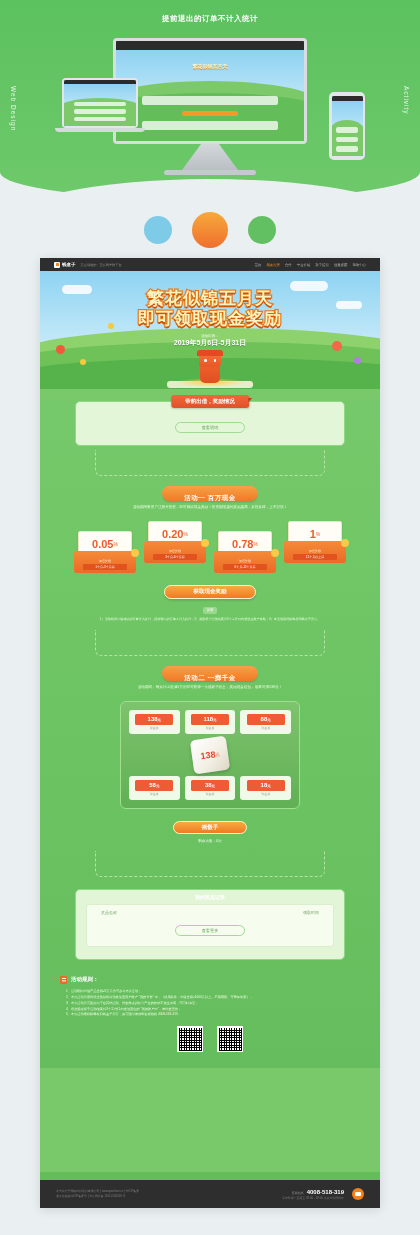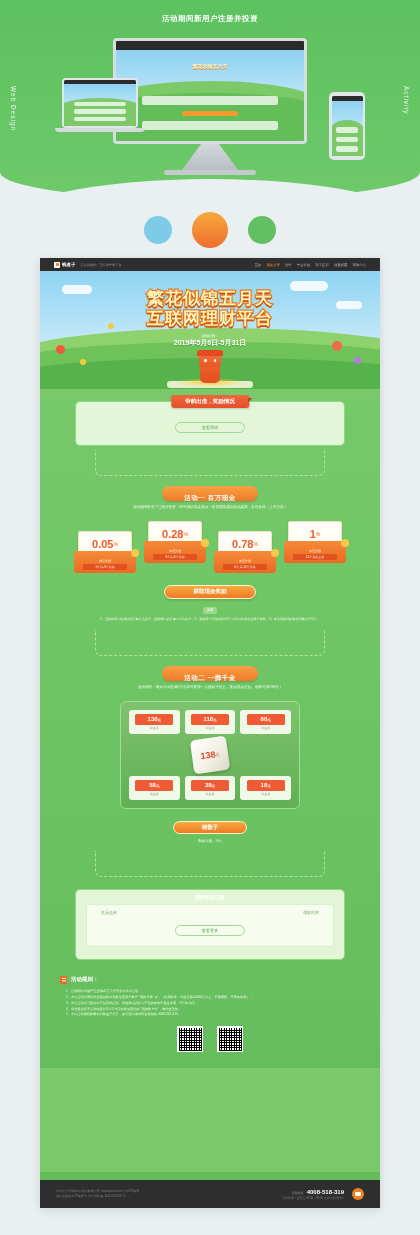--- a/index.html
+++ b/index.html
@@ -391,21 +391,21 @@
   .page-green-strip{
     position:absolute; left:40px; top:1172px; width:340px; height:8px;
     background:#63bd58;
   }
 </style>
 </head>
 <body>
 
 <div class="showcase">
   <div class="showcase-green"></div>
-  <div class="mock-title">活动期间新用户注册并投资</div>
+  <div class="mock-title">提前退出的订单不计入统计</div>
   <div class="side-label side-left">Web Design</div>
   <div class="side-label side-right">Activity</div>
 
   <div class="devices">
 
     <div class="imac">
       <div class="imac-screen">
         <div class="mini-site">
           <div class="mini-sky"></div>
           <div class="mini-hill"></div>
@@ -486,21 +486,21 @@
     <div class="hero-hill-c"></div>
 
     <span class="flower" style="left:16px;top:74px;width:9px;height:9px;background:#ef5b3a"></span>
     <span class="flower" style="left:40px;top:88px;width:6px;height:6px;background:#f7c93c"></span>
     <span class="flower" style="left:292px;top:70px;width:10px;height:10px;background:#f2684a"></span>
     <span class="flower" style="left:314px;top:86px;width:7px;height:7px;background:#b07de0"></span>
     <span class="flower" style="left:68px;top:52px;width:6px;height:6px;background:#f7c93c"></span>
 
     <div class="hero-title">
       <span class="l1">繁花似锦五月天</span>
-      <span class="l2">互联网理财平台</span>
+      <span class="l2">即可领取现金奖励</span>
     </div>
     <div class="hero-date">
       <span class="d1">活动时间：</span>
       <span class="d2">2019年5月6日-5月31日</span>
     </div>
 
     <div class="mat"></div>
     <div class="coins"></div>
     <div class="mascot">
       <div class="mascot-body"></div>
@@ -531,21 +531,21 @@
           <b>0.05</b>
             <i>%</i>
         </div>
         <div class="card-pocket">
           <div class="card-l1">加息奖励</div>
           <span class="card-l2">1个月-3个月标</span>
         </div>
       </div>
       <div class="card hi">
         <div class="card-paper">
-          <b>0.28</b>
+          <b>0.20</b>
             <i>%</i>
         </div>
         <div class="card-pocket">
           <div class="card-l1">加息奖励</div>
           <span class="card-l2">3个月-6个月标</span>
         </div>
       </div>
       <div class="card">
         <div class="card-paper">
           <b>0.78</b>

